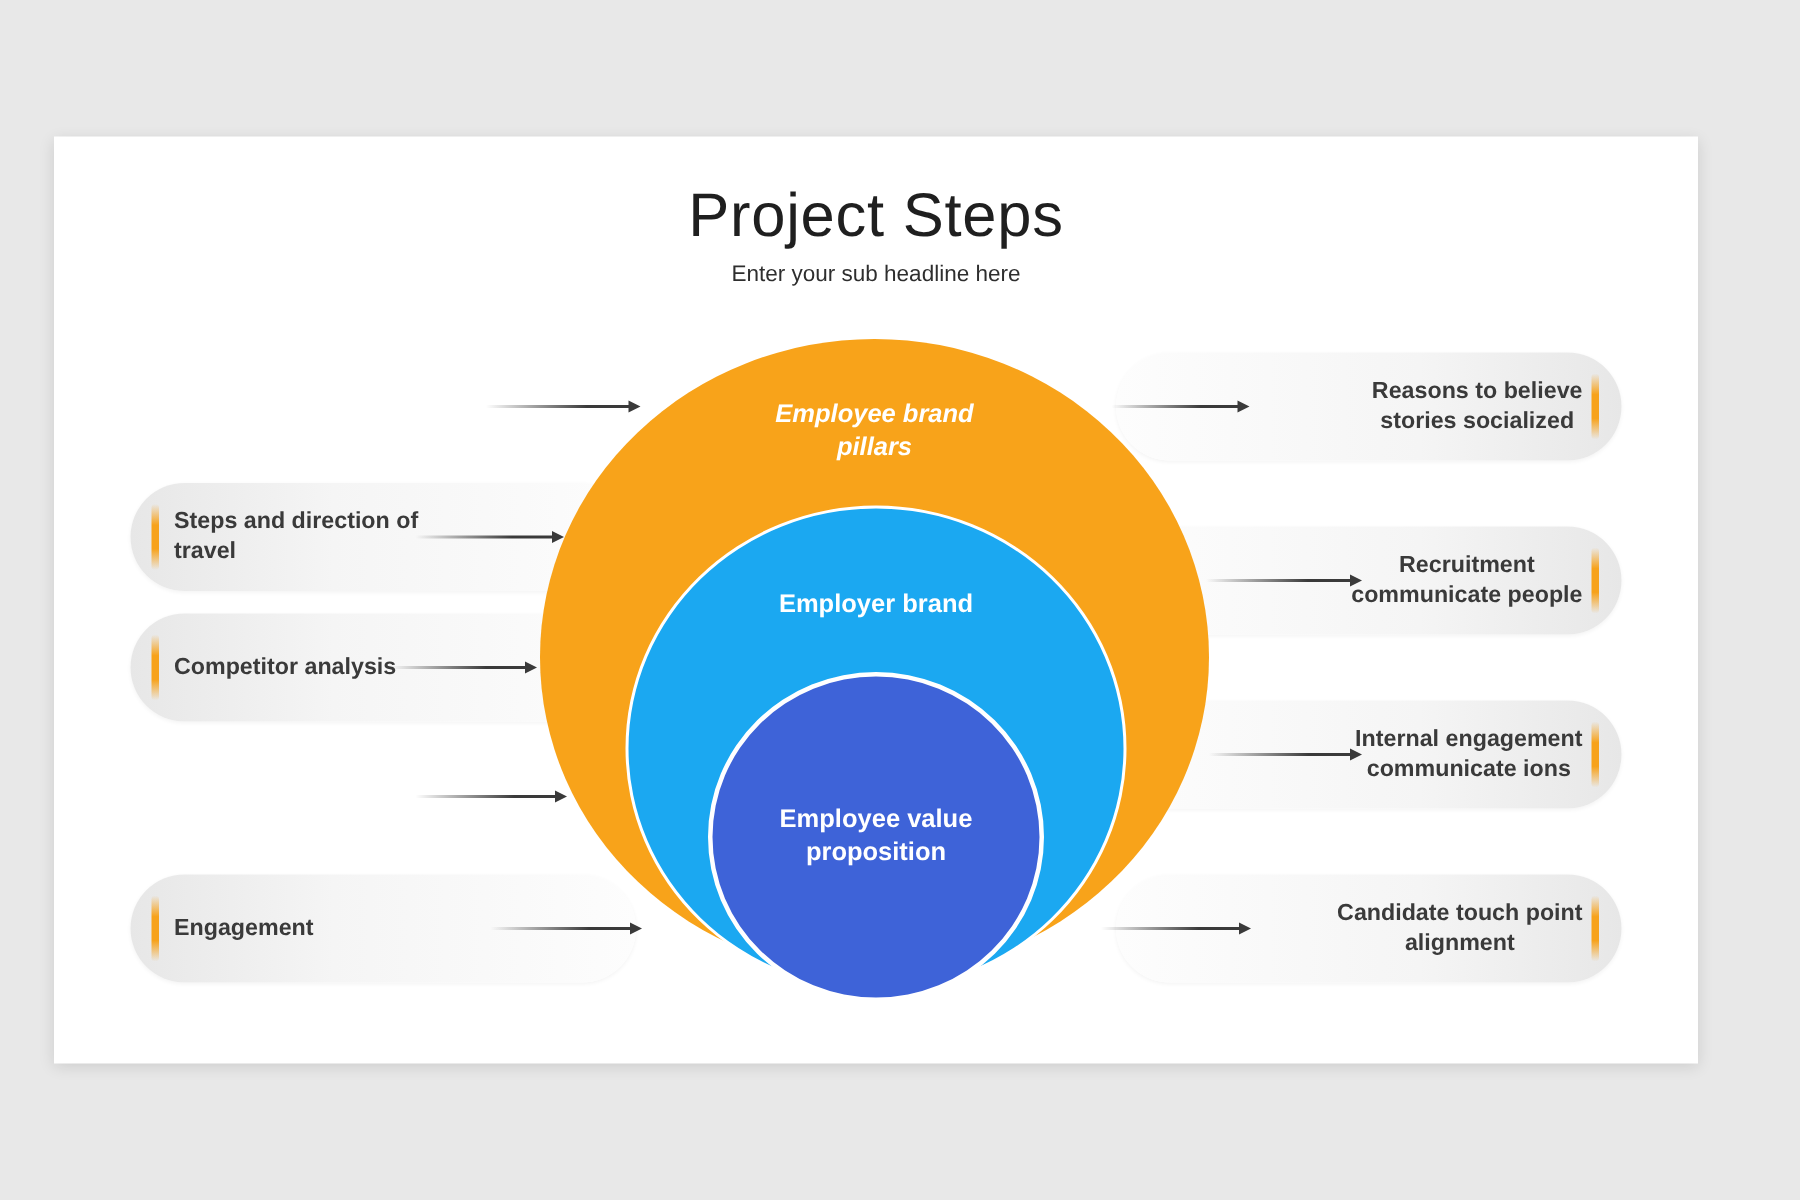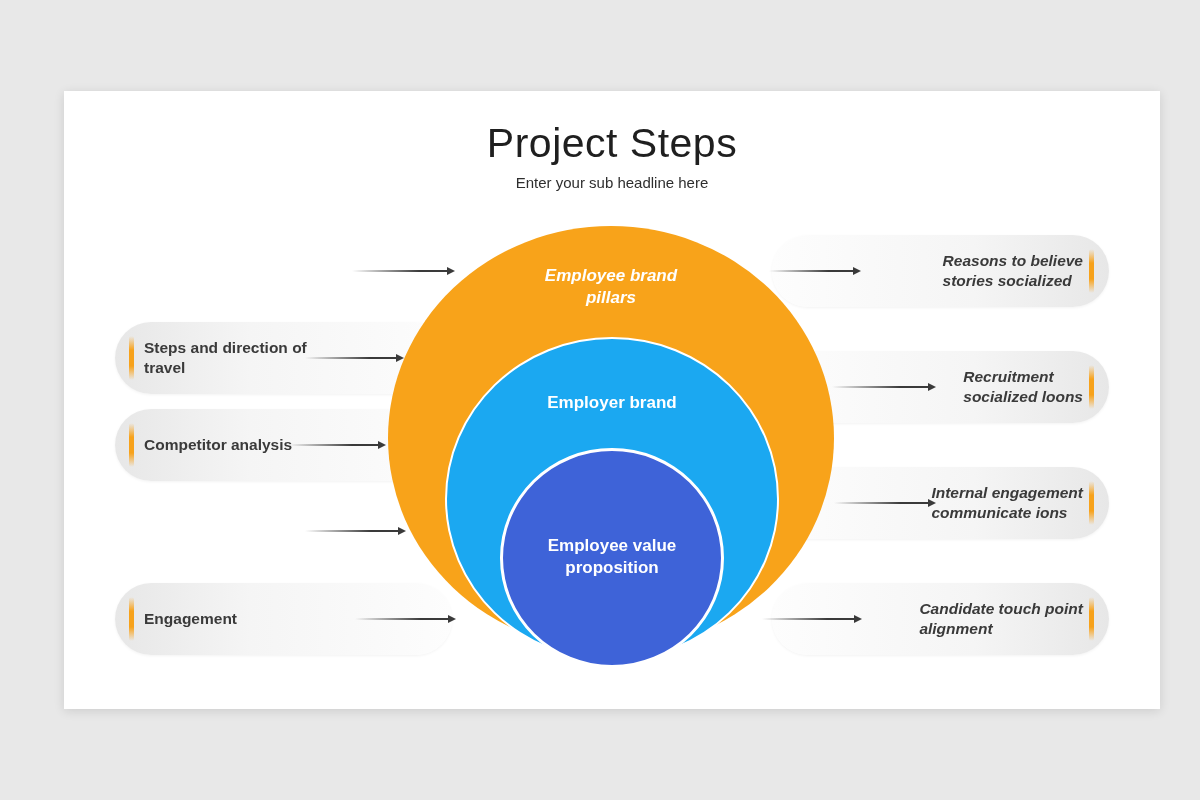--- a/index.html
+++ b/index.html
@@ -4,41 +4,41 @@
 <style>
   * { margin:0; padding:0; box-sizing:border-box; }
   html,body { width:1200px; height:800px; }
   body {
     background:#e8e8e8;
     font-family:"Liberation Sans", sans-serif;
     position:relative;
     overflow:hidden;
   }
   .slide {
-    position:absolute; left:64px; top:91px; width:1096px; height:618px;
+    position:absolute; left:36px; top:91px; width:1096px; height:618px;
     background:#ffffff;
     box-shadow:0 2px 10px rgba(0,0,0,0.12);
   }
   
   .hdr { position:absolute; left:0; top:28px; width:100%; text-align:center; }
   .title { font-size:41px; font-weight:400; color:#1f1f1f; letter-spacing:0.5px; line-height:48px; }
   .subtitle { margin-top:7px; font-size:15px; color:#2e2e2e; }
   
   .pill {
     position:absolute; width:337px; height:72px; border-radius:36px;
     display:flex; align-items:center; z-index:1;
     box-shadow:0 1px 3px rgba(0,0,0,0.05);
   }
   .pill-left  { left:51px;  background:linear-gradient(to right, #e7e7e7 0%, #f5f5f5 40%, #fdfdfd 100%); padding-left:29px; }
   .pill-right { left:708px; background:linear-gradient(to left,  #e7e7e7 0%, #f5f5f5 40%, #fdfdfd 100%); padding-right:26px; justify-content:flex-end; }
   .pill-text {
     font-size:15.5px; font-weight:700; color:#3a3a3a; line-height:20px;
     white-space:pre-line; max-width:215px;
   }
-  .pill-right .pill-text { text-align:left;font-style:italic; }
+  .pill-right .pill-text { text-align:center; }
   .bar {
     position:absolute; top:50%; transform:translateY(-50%);
     width:5px; height:44px; border-radius:3px;
     background:linear-gradient(to bottom, rgba(247,162,27,0) 0%, #f7a21b 32%, #f7a21b 68%, rgba(247,162,27,0) 100%);
   }
   .bar-left  { left:14px; }
   .bar-right { right:15px; }
   .r-l1{top:144px} .r-l2{top:231px} .r-l3{top:318px} .r-l4{top:404px} .r-l5{top:492px}
   .r-r1{top:144px} .r-r2{top:260px} .r-r3{top:376px} .r-r4{top:492px}
   
@@ -97,21 +97,21 @@
     <span class="pill-text">Engagement</span>
   </div>
 
   <div class="pill pill-right r-r1">
     <span class="pill-text">Reasons to believe
 stories socialized</span>
     <span class="bar bar-right"></span>
   </div>
   <div class="pill pill-right r-r2">
     <span class="pill-text">Recruitment
-socialized loons</span>
+communicate people</span>
     <span class="bar bar-right"></span>
   </div>
   <div class="pill pill-right r-r3">
     <span class="pill-text">Internal engagement
 communicate ions</span>
     <span class="bar bar-right"></span>
   </div>
   <div class="pill pill-right r-r4">
     <span class="pill-text">Candidate touch point
 alignment</span>

